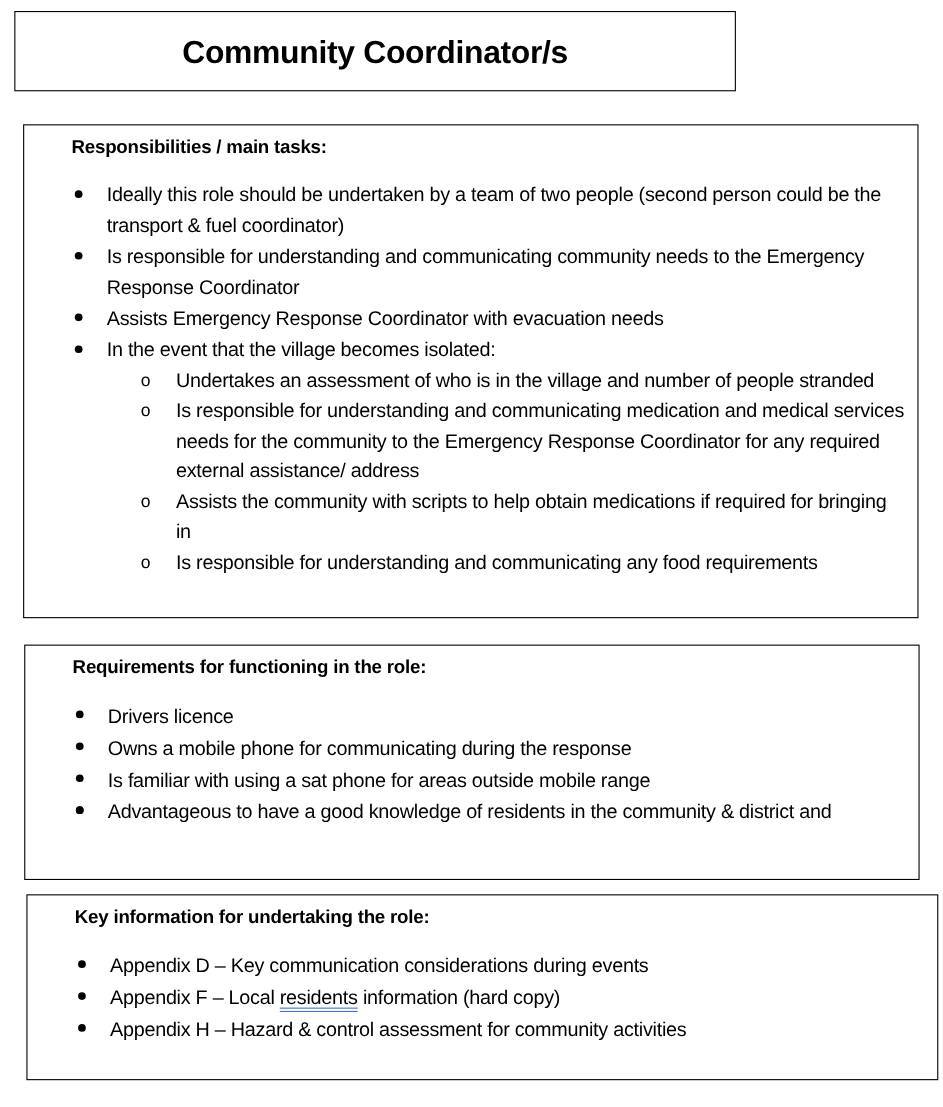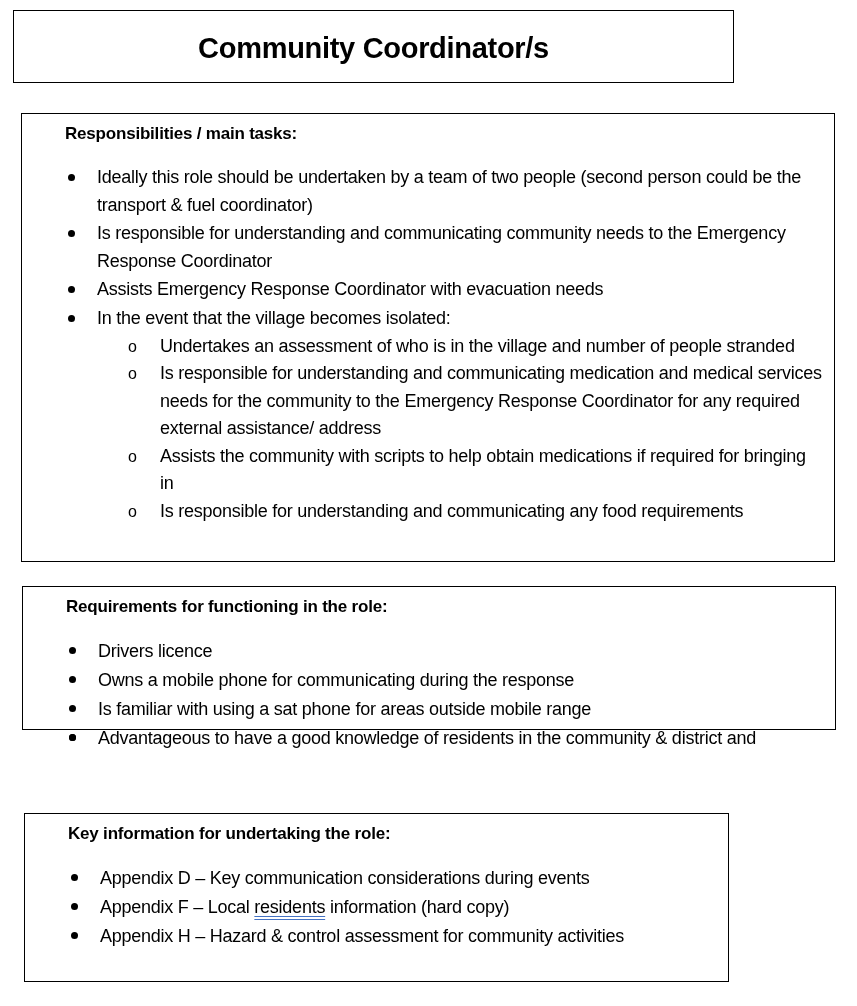--- a/index.html
+++ b/index.html
@@ -15,34 +15,34 @@
       font-family: "Liberation Sans", "DejaVu Sans", sans-serif;
       color: #000000;
     }
     .box {
       position: absolute;
       border: 1px solid #000000;
       box-sizing: border-box;
       background: #ffffff;
     }
     .title-box {
-      left: 13px; top: 10px; width: 721px; height: 73px;
+      left: 13px; top: 10px; width: 656px; height: 73px;
     }
     .title {
       position: absolute;
       left: 0; right: 0; top: 20px;
       text-align: center;
       font-weight: bold;
       font-size: 29px;
       line-height: 34px;
       letter-spacing: -0.3px;
     }
     .box1 { left: 21px; top: 113px; width: 814px; height: 449px; }
-    .box2 { left: 22px; top: 586px; width: 814px; height: 144px; }
-    .box3 { left: 24px; top: 813px; width: 705px; height: 169px; }
+    .box2 { left: 22px; top: 586px; width: 814px; height: 214px; }
+    .box3 { left: 24px; top: 813px; width: 829px; height: 169px; }
 
     .section-heading {
       position: absolute;
       font-weight: bold;
       font-size: 17px;
       line-height: 20px;
       letter-spacing: -0.2px;
       margin-left: 31px;
     }
     .box1 .section-heading { left: 12px; top: 10px; }

